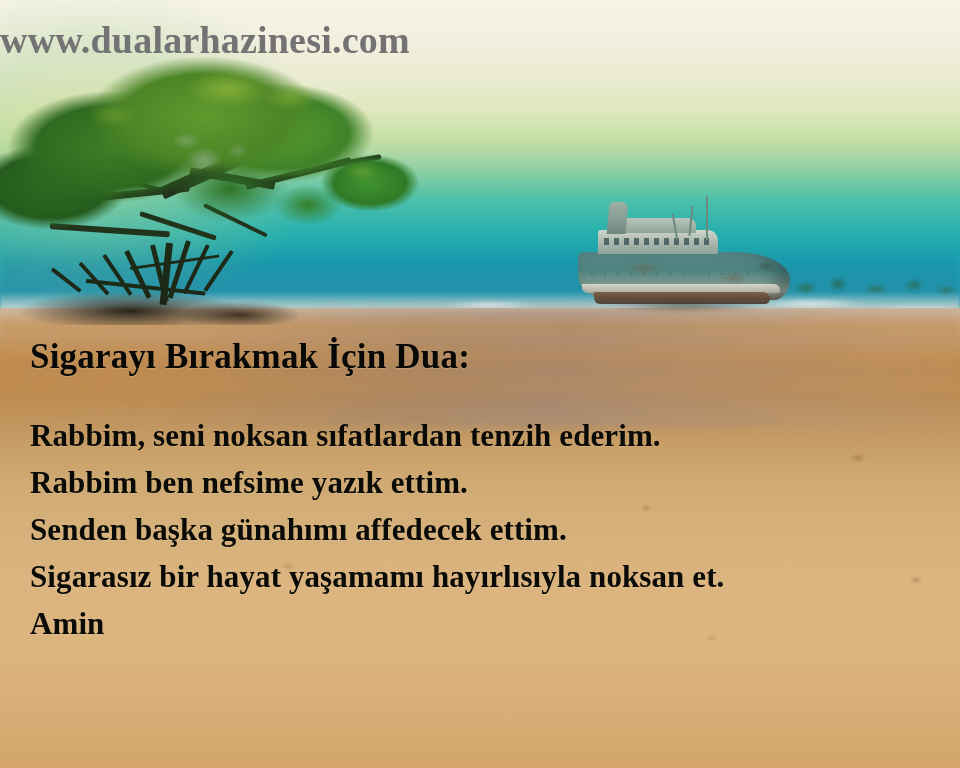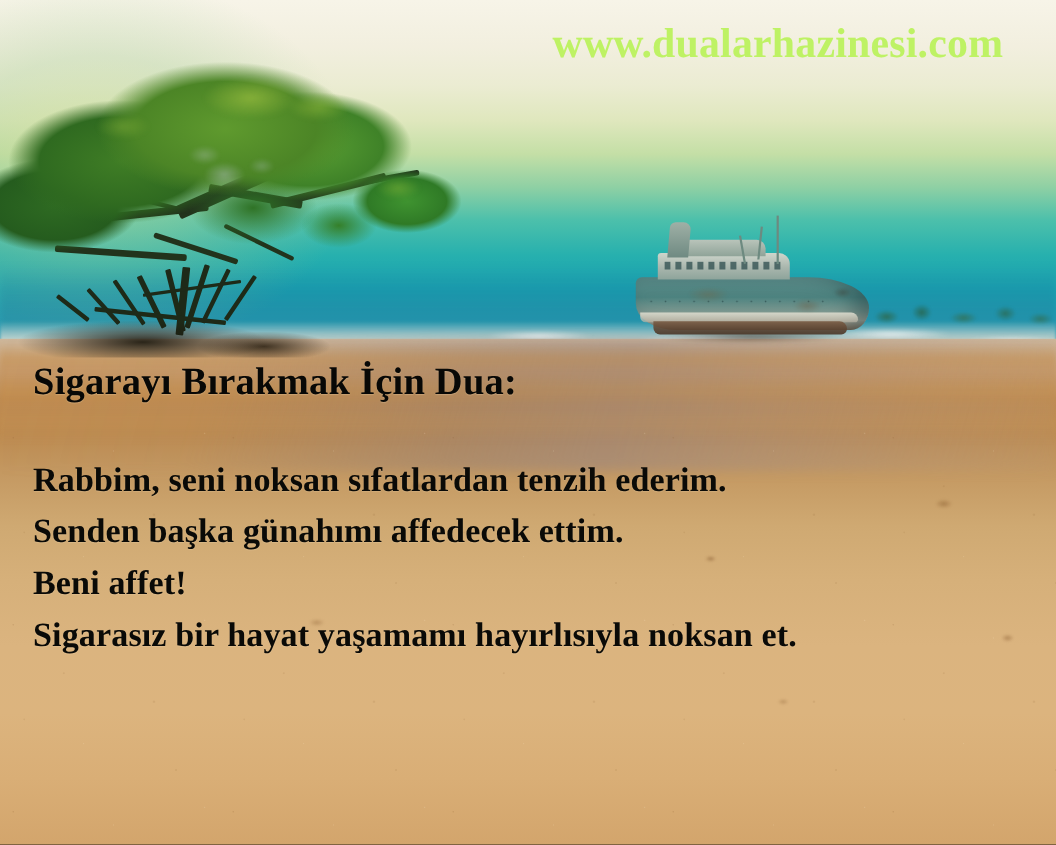--- a/index.html
+++ b/index.html
@@ -288,30 +288,29 @@
     position: absolute; left: -6px; top: 98px; width: 220px; height: 16px;
     background: radial-gradient(ellipse 110px 8px at 110px 8px, rgba(55,40,28,0.55), rgba(0,0,0,0) 75%);
     filter: blur(2px);
   }
 
   
   .watermark {
     position: absolute;
     left: 0; top: 21px;
     width: 912px;
-    text-align: right;
     font-size: 38px;
     font-weight: bold;
-    color: #bef264;
+    color: #737373;
     letter-spacing: 0.2px;
     line-height: 1;
   }
   .title {
     position: absolute;
-    left: 30px; top: 328px;
+    left: 30px; top: 338px;
     font-size: 35px;
     font-weight: bold;
     color: #080806;
     letter-spacing: 0.2px;
     line-height: 1.1;
     text-shadow: 0 1px 1px rgba(255,240,210,0.22);
   }
   .verses {
     position: absolute;
     left: 30px; top: 412px;
@@ -388,18 +387,19 @@
     <div class="root-leg" style="left:140px; top:212px; width:90px; height:3px; transform:rotate(-8deg); transform-origin:left center;"></div>
     <div class="roots"></div>
   </div>
 
   <div class="watermark">www.dualarhazinesi.com</div>
 
   <div class="title">Sigarayı Bırakmak İçin Dua:</div>
 
   <div class="verses">
     <div class="line">Rabbim, seni noksan sıfatlardan tenzih ederim.</div>
+    <div class="line">Rabbim ben nefsime yazık ettim.</div>
     <div class="line">Senden başka günahımı affedecek ettim.</div>
-    <div class="line">Beni affet!</div>
     <div class="line">Sigarasız bir hayat yaşamamı hayırlısıyla noksan et.</div>
+    <div class="line">Amin</div>
   </div>
 
 </div>
 
 </body></html>

